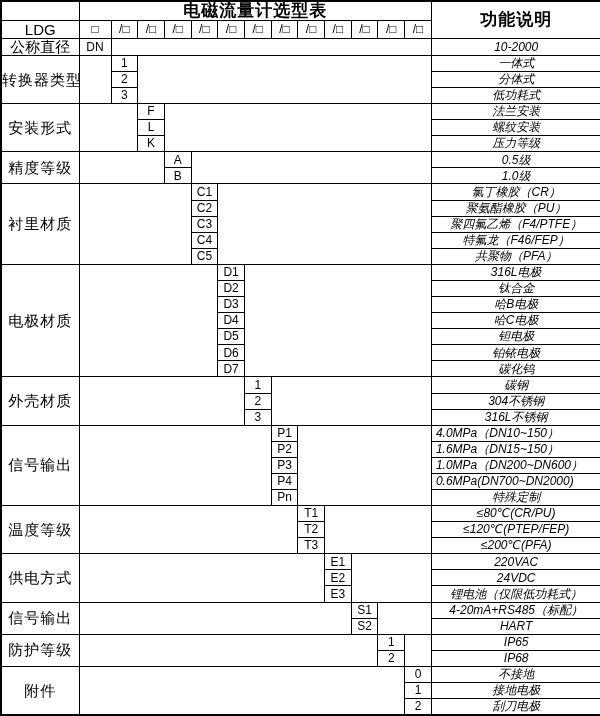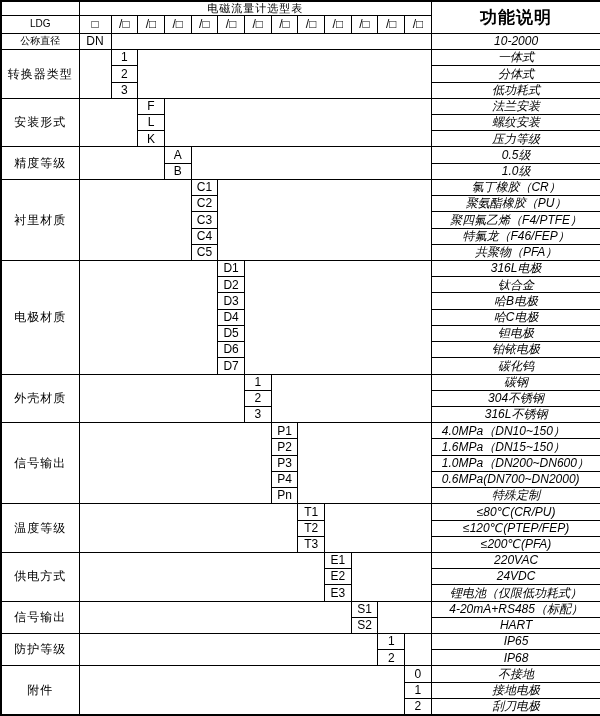--- a/index.html
+++ b/index.html
@@ -15,28 +15,28 @@
   table.sel td{
     border:1px solid #000;
     padding:0;
     text-align:center;
     vertical-align:middle;
     line-height:1.05;
     overflow:hidden;
     white-space:nowrap;
   }
   table.sel{border:2px solid #000;}
-  td.title{font-size:11px;font-weight:400;letter-spacing:1px;}
+  td.title{font-size:17px;font-weight:700;letter-spacing:1px;}
   td.fhead{font-size:17px;font-weight:600;letter-spacing:1px;}
-  td.cat{font-size:12px;letter-spacing:1px;}
-  td.cat-left{text-align:left;padding-left:9px;font-size:10px;}
+  td.cat{font-size:15px;letter-spacing:1px;}
+  td.cat-left{text-align:left;padding-left:9px;font-size:15px;}
   td.codecell{font-size:12px;}
   td.dncell{text-align:left;padding-left:3px;}
   td.desc{font-size:12px;font-style:italic;}
-  td.desc.left{text-align:left;padding-left:10px;}
+  td.desc.left{text-align:left;padding-left:4px;}
   tr{height:16px;}
   tr.r-title{height:14px;}
   tr.r-ldg{height:18px;}
 </style>
 </head>
 <body>
 
 <div class="page">
 <table class="sel">
 <colgroup>

